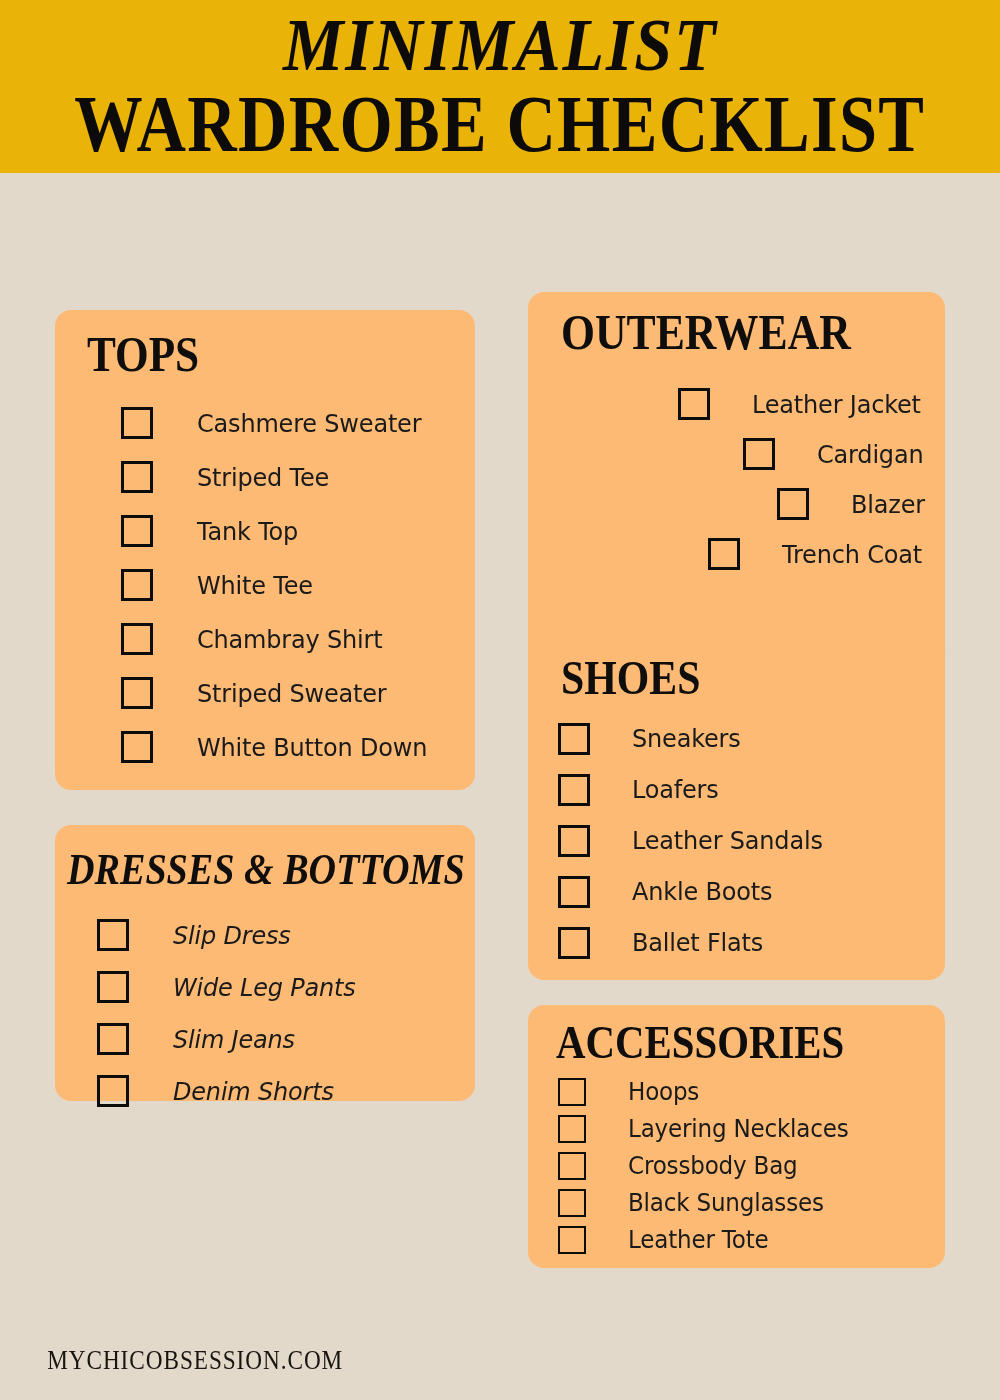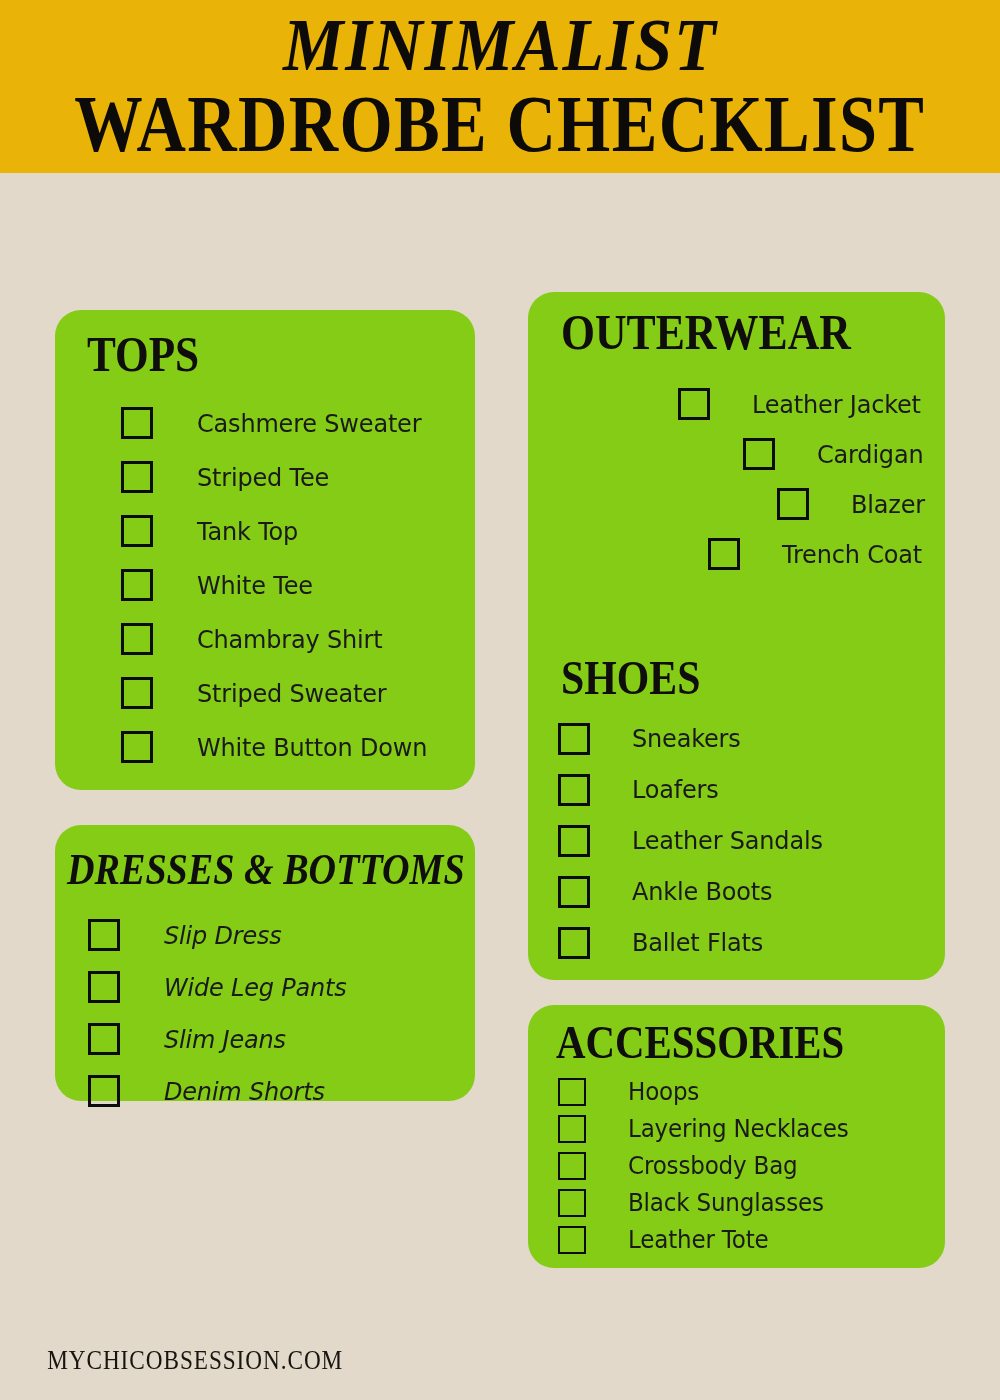--- a/index.html
+++ b/index.html
@@ -61,22 +61,22 @@
   .board {
     position: absolute;
     left: 0;
     top: 173px;
     width: 1000px;
     height: 1227px;
   }
 
   .card {
     position: absolute;
-    background: #84cc16;
-    border-radius: 26px;
+    background: #fdba74;
+    border-radius: 16px;
   }
 
   .card-title {
     font-family: "Liberation Serif", "DejaVu Serif", serif;
     font-weight: 700;
     color: #100E0C;
     white-space: nowrap;
     transform-origin: left top;
   }
 
@@ -133,21 +133,21 @@
     width: 420px; height: 276px; font-style: italic;
   }
   #card-dresses .card-title {
     position: absolute;
     left: 12px; top: 18px;
     font-size: 41px;
     transform: scaleX(0.93) scaleY(1.08);
   }
   #card-dresses .items {
     position: absolute;
-    left: 33px; top: 84px;
+    left: 42px; top: 84px;
     width: 380px;
   }
   #card-dresses .item { height: 52px; }
   #card-dresses .item-label { margin-left: 44px; }
 
   
   #card-outerwear {
     left: 528px; top: 119px;
     width: 417px; height: 494px;
   }

